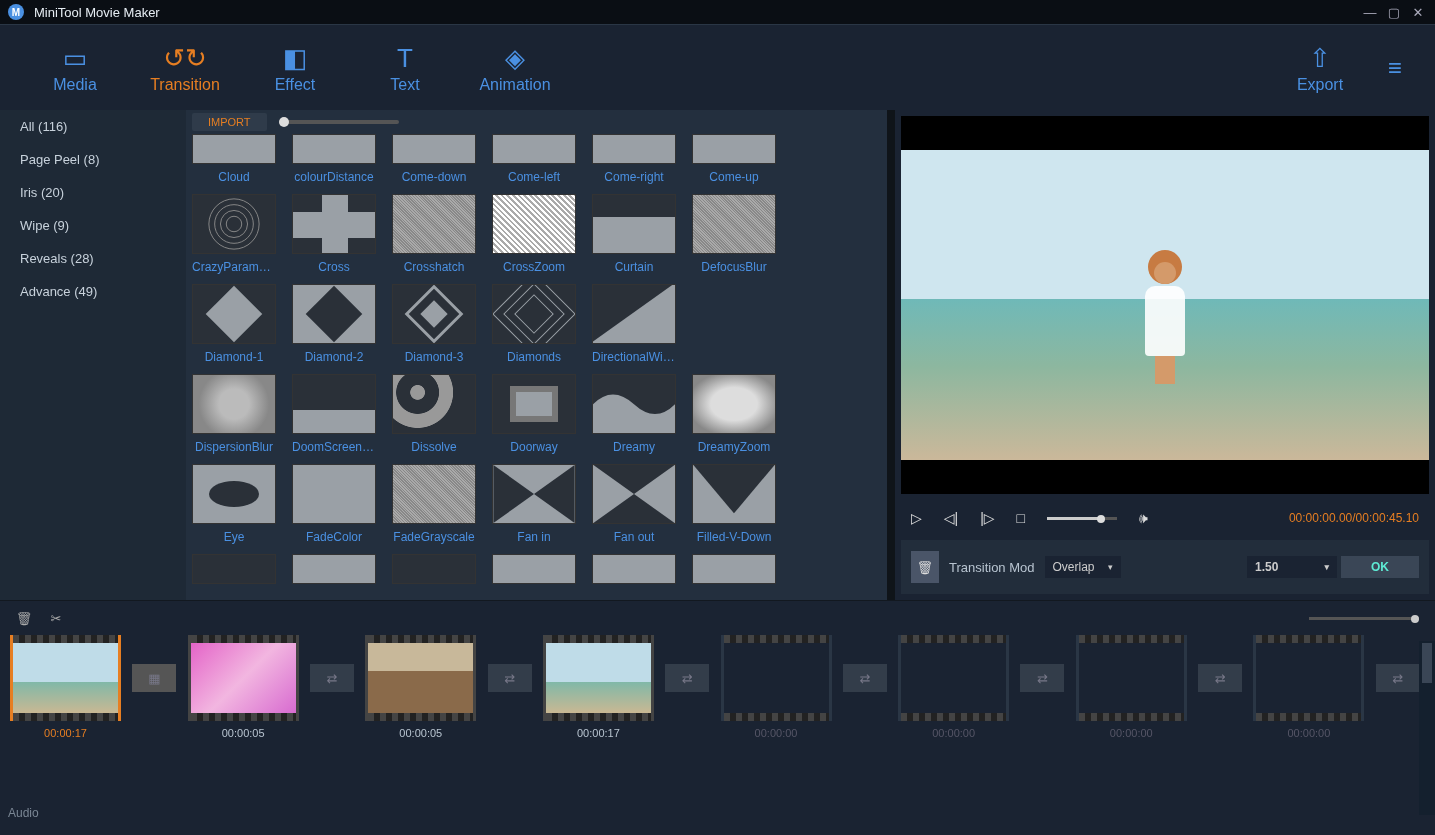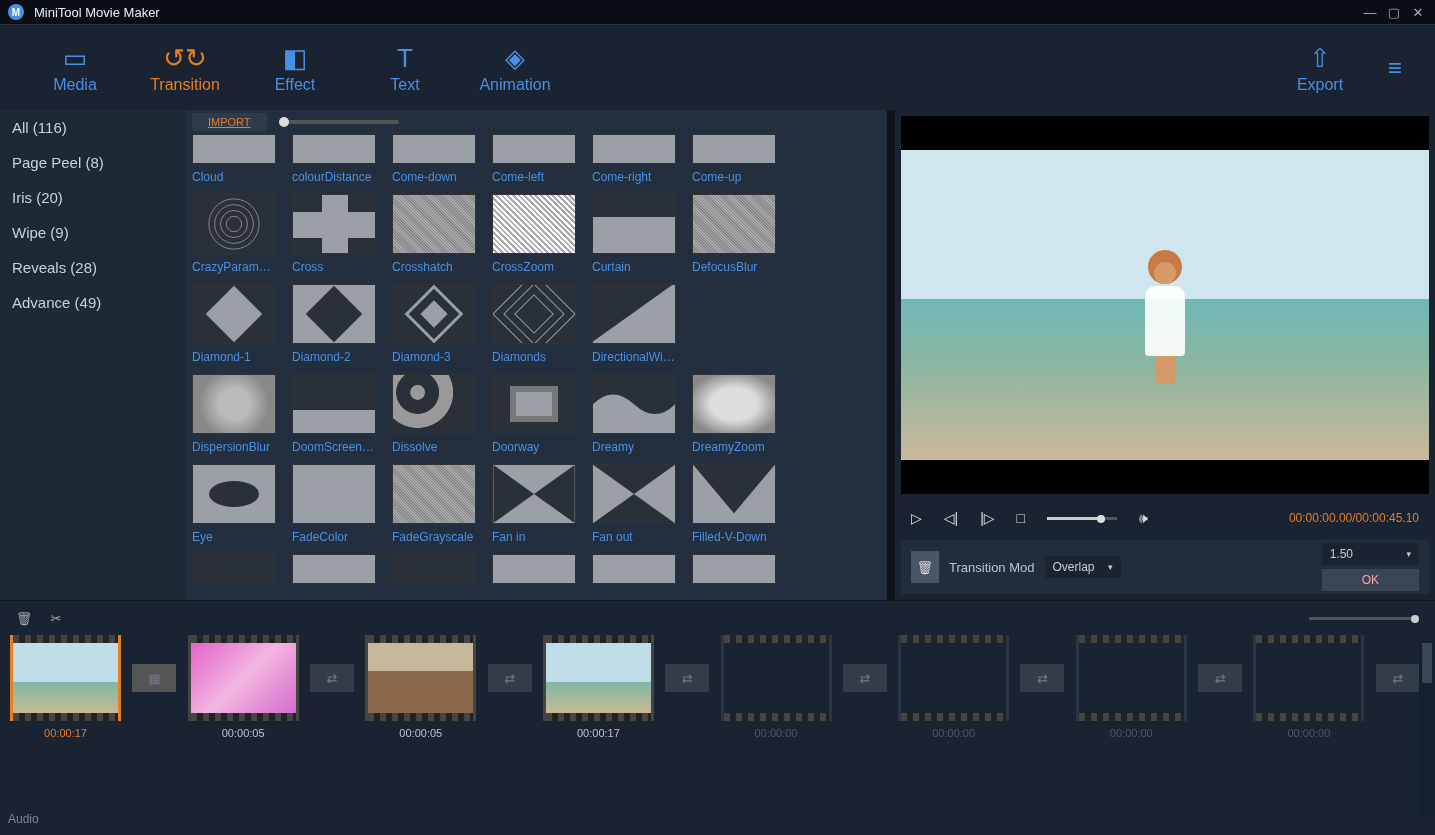--- a/index.html
+++ b/index.html
@@ -18,34 +18,34 @@
 .toolbar .tab .icon { font-size:26px; height:34px; display:flex; align-items:center; justify-content:center; }
 .toolbar .tab .lbl { font-size:16px; }
 .toolbar .spacer { flex:1; }
 .toolbar .hamburger { width:40px; text-align:center; color:#4a90e2; font-size:24px; cursor:pointer; }
 
 
 .mainrow { display:flex; height:490px; }
 
 
 .sidebar { width:186px; background:#1e2936; }
-.sidebar .cat { padding:9px 12px; font-size:15px; cursor:pointer; color:#c8d2dc; }
+.sidebar .cat { padding:9px 20px; font-size:13px; cursor:pointer; color:#c8d2dc; }
 
 
 .browser { flex:1; background:#232f3e; position:relative; display:flex; flex-direction:column; }
 .browser .topbar { height:24px; display:flex; align-items:center; padding-left:6px; }
-.browser .import-btn { background:#2f3b4a; color:#e67e22; font-size:11px; padding:3px 16px; border-radius:2px; cursor:pointer;text-decoration:underline; }
+.browser .import-btn { background:#2f3b4a; color:#e67e22; font-size:11px; padding:3px 16px; border-radius:2px; cursor:pointer; }
 .browser .zoom { margin-left:12px; width:120px; height:4px; background:#555; border-radius:2px; position:relative; }
 .browser .zoom::before { content:''; width:10px; height:10px; background:#ddd; border-radius:50%; position:absolute; left:0; top:-3px; }
 .browser .grid { flex:1; overflow:auto; padding:0 6px; }
 .browser .grid::-webkit-scrollbar { width:14px; }
 .browser .grid::-webkit-scrollbar-track { background:#1a2332; }
 .browser .grid::-webkit-scrollbar-thumb { background:#3a4656; }
 .row { display:flex; gap:16px; margin-bottom:10px; }
-.cell { width:84px; }
+.cell { width:84px;text-align:center; }
 .thumb { width:84px; height:60px; background:#9aa0a6; border:1px solid #333; display:flex; align-items:center; justify-content:center; overflow:hidden; position:relative; }
 .thumb.partial { height:30px; }
 .cell .lbl { color:#4a90e2; font-size:12px; margin-top:6px; white-space:nowrap; overflow:hidden; text-overflow:ellipsis; }
 
 
 .t-cross{background:#2a3038;}
 .t-cross::before,.t-cross::after{content:'';position:absolute;background:#9aa0a6;}
 .t-cross::before{width:100%;height:26px;top:17px;}
 .t-cross::after{width:26px;height:100%;left:29px;}
 .t-dark{background:#2a3038;}
@@ -79,22 +79,22 @@
 .controls { height:36px; display:flex; align-items:center; padding:0 16px; gap:22px; color:#ddd; }
 .controls .btn{cursor:pointer; font-size:14px;}
 .controls .prog{width:70px;height:3px;background:#555;position:relative;}
 .controls .prog::before{content:'';background:#ccc;height:3px;width:75%;position:absolute;}
 .controls .prog::after{content:'';width:8px;height:8px;background:#ddd;border-radius:50%;position:absolute;left:72%;top:-2px;}
 .controls .time{margin-left:auto;color:#e67e22;font-size:12px;}
 .propbar{height:54px;background:#222d3b;margin:4px 6px 6px;display:flex;align-items:center;padding:0 10px;gap:10px;}
 .propbar .trash{width:28px;height:32px;background:#4a5568;display:flex;align-items:center;justify-content:center;color:#ddd;cursor:pointer;}
 .propbar .sel{background:#1a2332;color:#ccc;padding:4px 8px;min-width:76px;font-size:12px;display:flex;align-items:center;justify-content:space-between;cursor:pointer;}
 .propbar .sel::after{content:'▾';font-size:9px;margin-left:6px;}
-.propbar .right{margin-left:auto;display:flex;flex-direction:column;gap:4px;align-items:stretch;}
-.propbar .okbtn{background:#3a4656;color:#fca5a5;padding:4px 40px;font-size:12px;cursor:pointer;text-align:right;}
+.propbar .right{margin-left:auto;display:flex;flex-direction:row;gap:4px;align-items:stretch;font-weight:bold;}
+.propbar .okbtn{background:#3a4656;color:#5eead4;padding:4px 30px;font-size:12px;cursor:pointer;text-align:right;}
 
 
 .timeline { height:235px; background:#1a2332; border-top:1px solid #121820; position:relative; }
 .tl-tools{height:34px;display:flex;align-items:center;padding:0 16px;gap:18px;color:#aaa;}
 .tl-tools .zoom{margin-left:auto;width:110px;height:3px;background:#555;position:relative;}
 .tl-tools .zoom::before{content:'';width:8px;height:8px;background:#ccc;border-radius:50%;position:absolute;right:0;top:-2px;}
 .tl-track{height:130px;display:flex;padding:0 10px;gap:6px;overflow:hidden;}
 .clip{width:118px;position:relative;}
 .clip .film{height:86px;background:#2a3038;border:3px solid #444;border-top:8px solid #444;border-bottom:8px solid #444;position:relative;background-size:cover;}
 .clip .film.selected{border-color:#e67e22;}
@@ -103,21 +103,21 @@
 .clip .dur{text-align:center;font-size:11px;margin-top:6px;}
 .clip .dur.sel{color:#e67e22;}
 .clip .dur.dim{color:#556;}
 .tslot{width:58px;display:flex;align-items:center;justify-content:center;height:86px;}
 .tslot .box{width:44px;height:28px;background:#333d4a;display:flex;align-items:center;justify-content:center;color:#778;}
 .tslot .applied{background:#555;}
 .clip.beach .film{background:linear-gradient(to bottom,#bfdce8 0%,#bfdce8 55%,#7fb8a8 55%,#c9b893 100%);}
 .clip.pink .film{background:linear-gradient(135deg,#e464c8,#f2b6e0,#d86bd0);}
 .clip.office .film{background:linear-gradient(to bottom,#c8b89a 0%,#c8b89a 40%,#8a6a4a 40%,#8a6a4a 100%);}
 .clip.empty .film{background:#1a2332;border-color:#2a3645;}
-.tl-audio{position:absolute;left:8px;bottom:9px;font-size:12px;color:#7a8694;}
+.tl-audio{position:absolute;left:8px;bottom:15px;font-size:12px;color:#7a8694;}
 .tl-scroll{position:absolute;right:0;top:40px;bottom:20px;width:16px;background:#14202e;}
 .tl-scroll .th{width:10px;height:40px;background:#3a4656;margin:2px auto;}
 </style>
 </head>
 <body>
 
 <div class="titlebar">
   <div class="logo">M</div>
   <span>MiniTool Movie Maker</span>
   <div class="winctrl">

